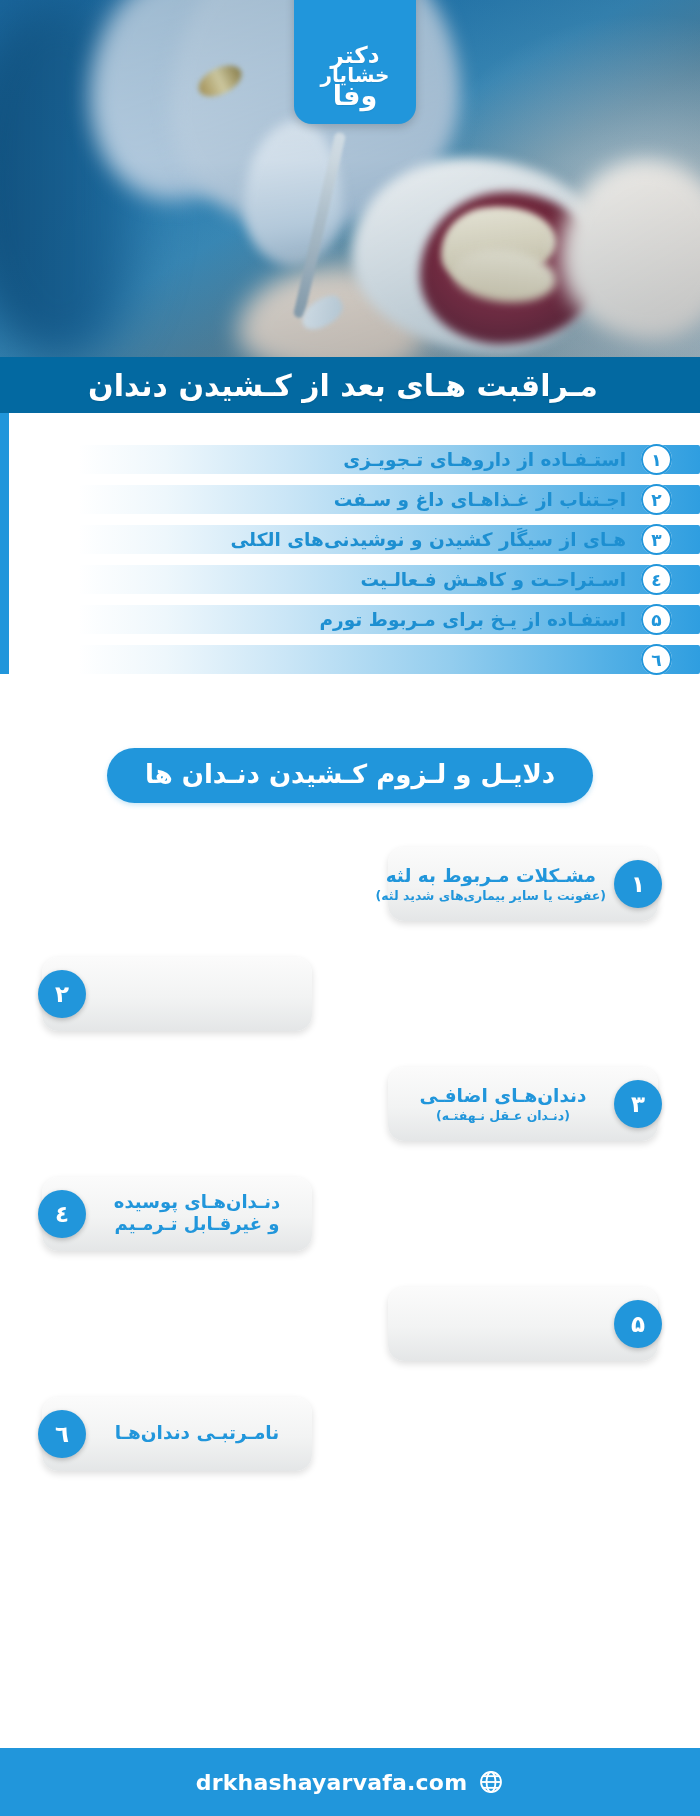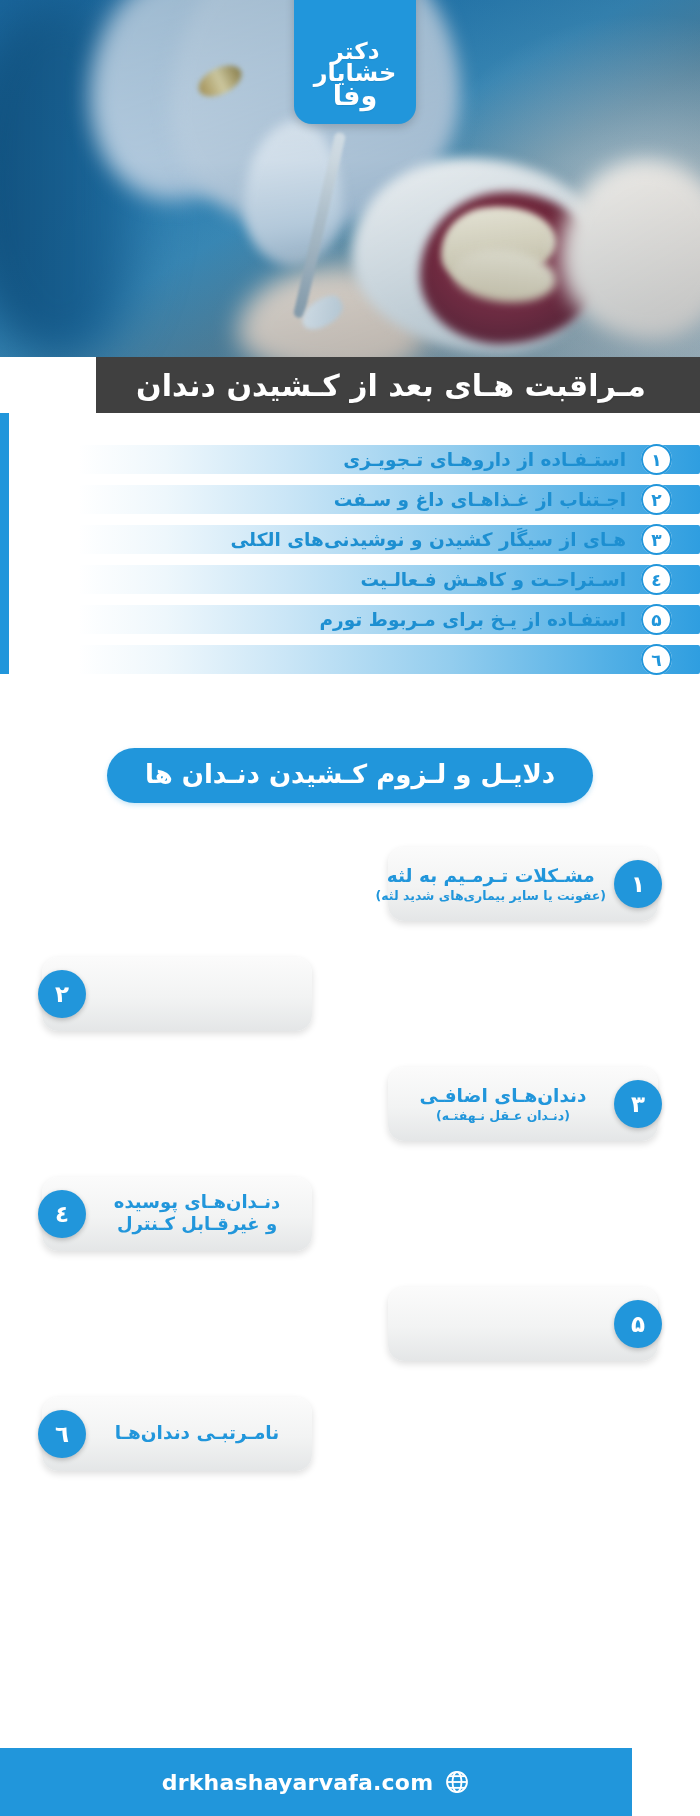--- a/index.html
+++ b/index.html
@@ -138,28 +138,28 @@
     color:#ffffff;
     font-weight:bold;
     font-size:25px;
     line-height:0.94;
     text-align:center;
     letter-spacing:-0.5px;
     direction:rtl;
     text-shadow:0 1px 1px rgba(0,0,0,0.08);
   }
   .logo-text .l1 { font-size:23px; display:block; }
-  .logo-text .l2 { font-size:24px; display:block; margin-top:-1px;}
+  .logo-text .l2 { font-size:20px; display:block; margin-top:-1px;}
   .logo-text .l3 { font-size:27px; display:block; margin-top:-2px;}
 
   
   .title-bar {
     position:relative;
-    width:604px; height:56px;
-    background:#404040;
+    width:700px; height:56px;
+    background:#0369a1;
     display:flex; align-items:center; justify-content:flex-start;
     padding:0 0 0 0;
   }
   .title-bar .title-text {
     width:100%;
     text-align:center;
     color:#ffffff;
     font-size:30px;
     font-weight:bold;
     direction:rtl;
@@ -316,21 +316,21 @@
     font-weight:bold;
     font-size:12.5px;
     margin-top:2px;
     white-space:nowrap;
   }
 
   
   .footer {
     position:absolute;
     left:0; bottom:0;
-    width:632px; height:68px;
+    width:700px; height:68px;
     background:#2196db;
     display:flex; align-items:center; justify-content:center;
     gap:11px;
   }
   .footer .globe {
     width:26px; height:26px;
     flex:0 0 26px;
   }
   .footer .site {
     color:#ffffff;
@@ -417,21 +417,21 @@
     <div class="section-pill">دلایـل و لـزوم کـشیدن دنـدان ها</div>
   </div>
 
   <div class="reasons">
 
     <div class="reason right">
       <div class="reason-tab"></div>
       <div class="reason-inner">
         <div class="reason-badge">۱</div>
         <div class="reason-texts">
-          <div class="reason-title">مشـکلات تـرمـیم به لثه</div>
+          <div class="reason-title">مشـکلات مـربوط به لثه</div>
           <div class="reason-sub">(عفونت یا سایر بیماری‌های شدید لثه)</div>
         </div>
       </div>
     </div>
 
     <div class="reason left">
       <div class="reason-tab"></div>
       <div class="reason-inner">
         <div class="reason-badge">۲</div>
       </div>
@@ -448,21 +448,21 @@
       </div>
     </div>
 
     <div class="reason left">
       <div class="reason-tab"></div>
       <div class="reason-inner">
         <div class="reason-badge">٤</div>
         <div class="reason-texts">
           <div class="reason-title two-line">
               <div>دنـدان‌هـای پوسیده</div>
-              <div>و غیرقـابل کـنترل</div>
+              <div>و غیرقـابل تـرمـیم</div>
             </div>
           <div class="reason-sub"></div>
         </div>
       </div>
     </div>
 
     <div class="reason right">
       <div class="reason-tab"></div>
       <div class="reason-inner">
         <div class="reason-badge">۵</div>

